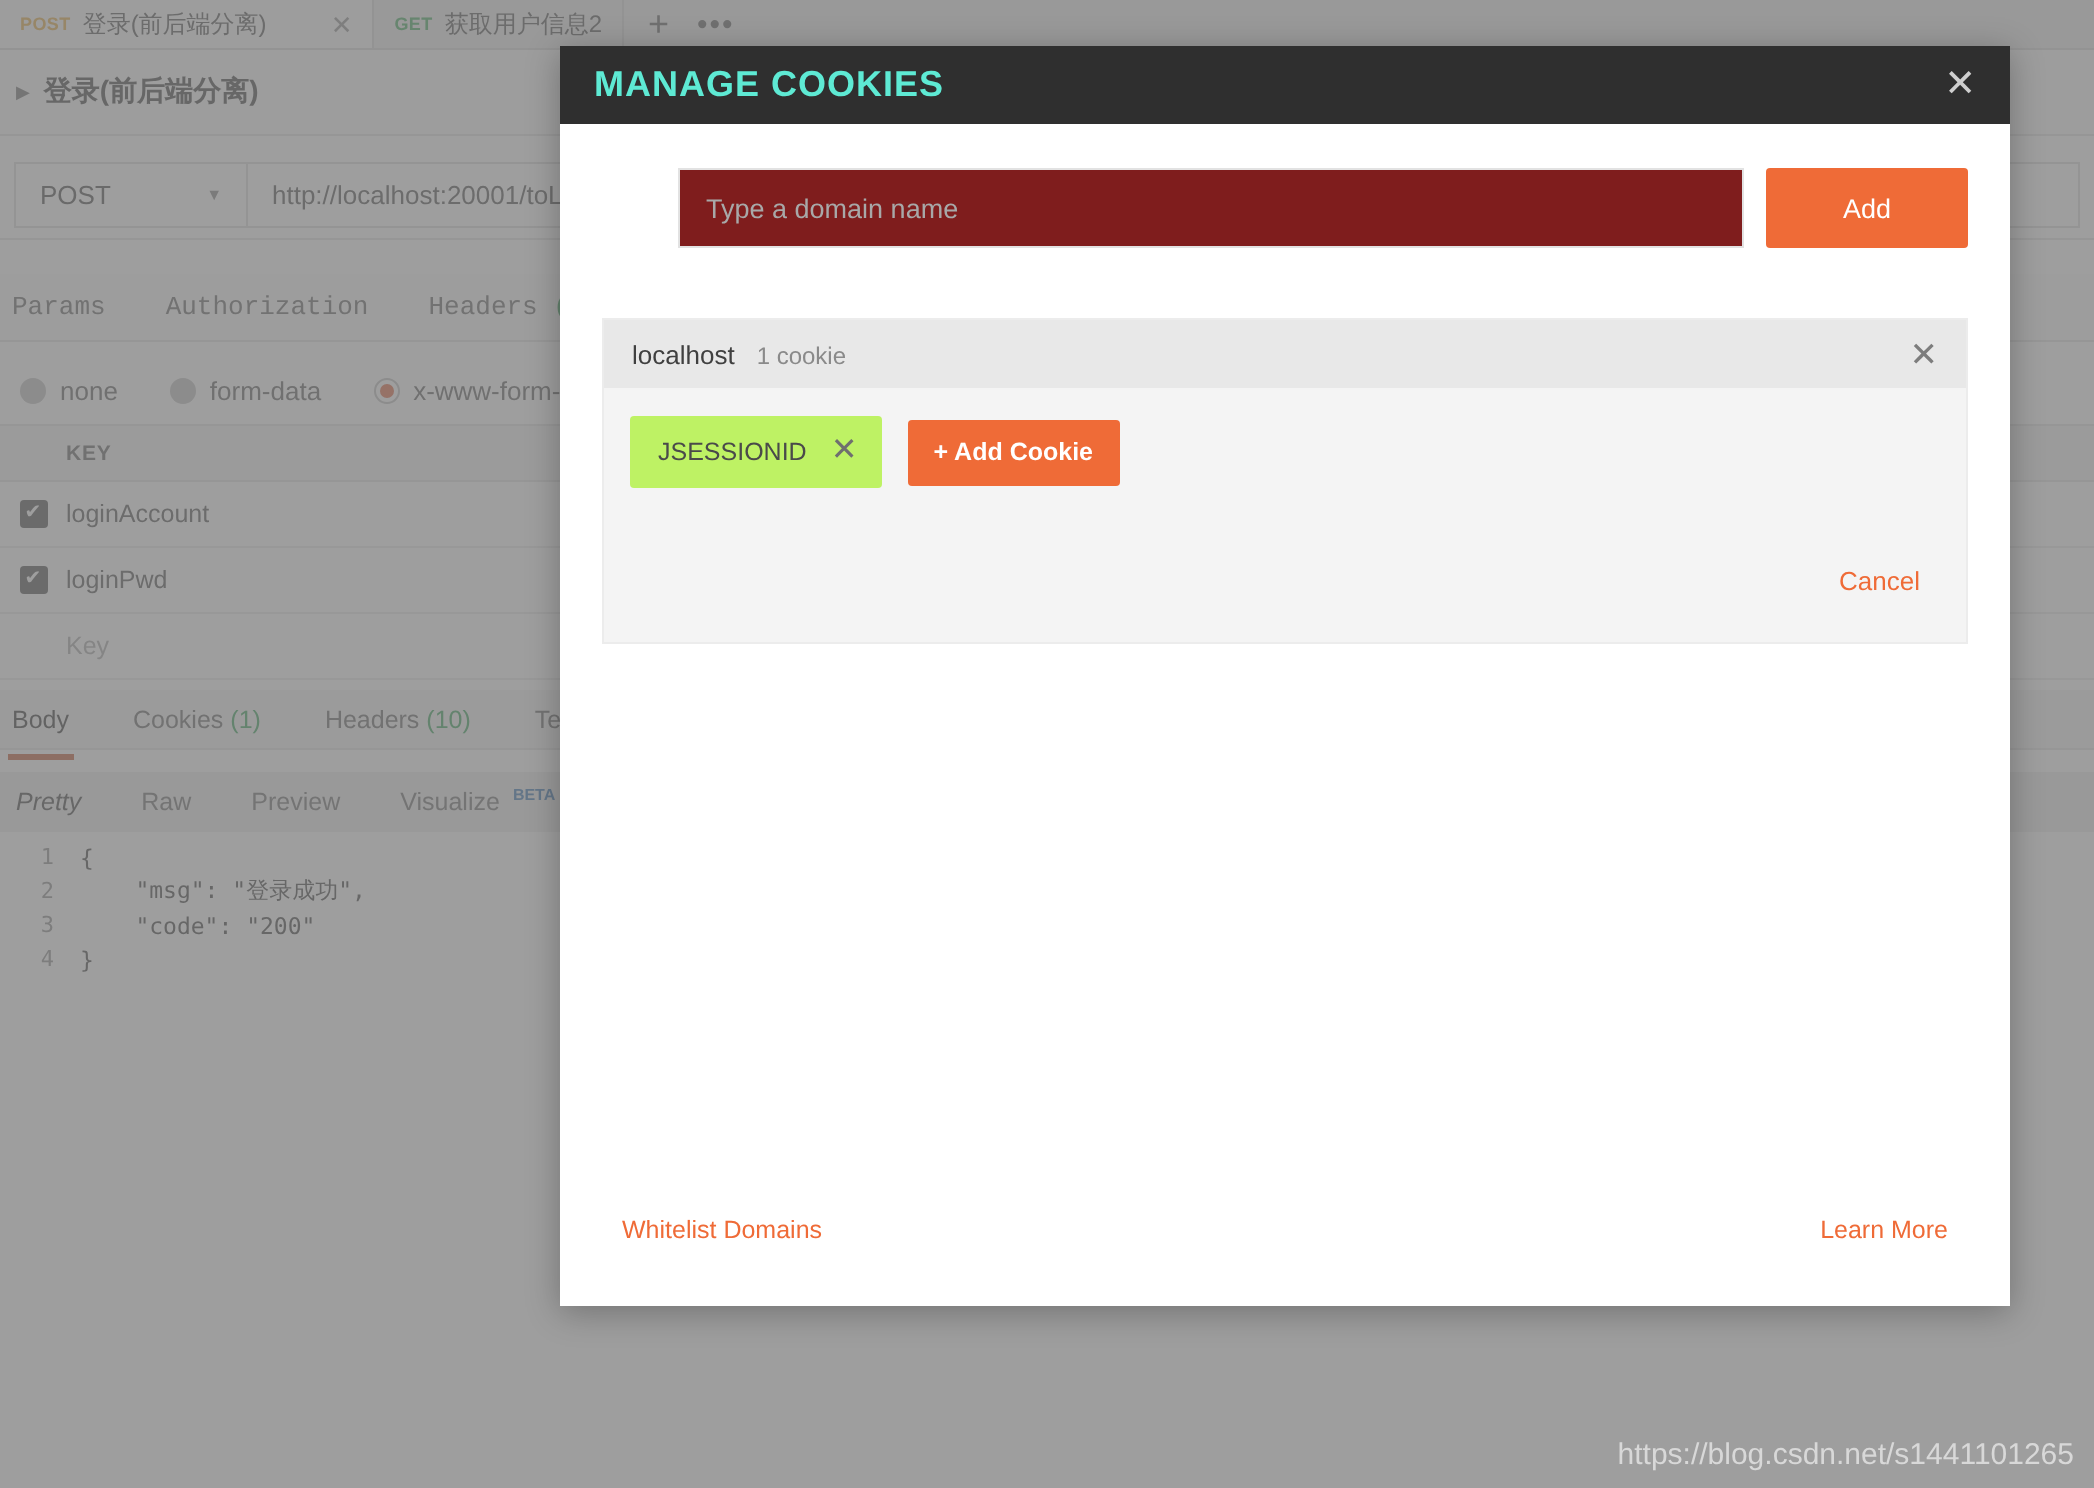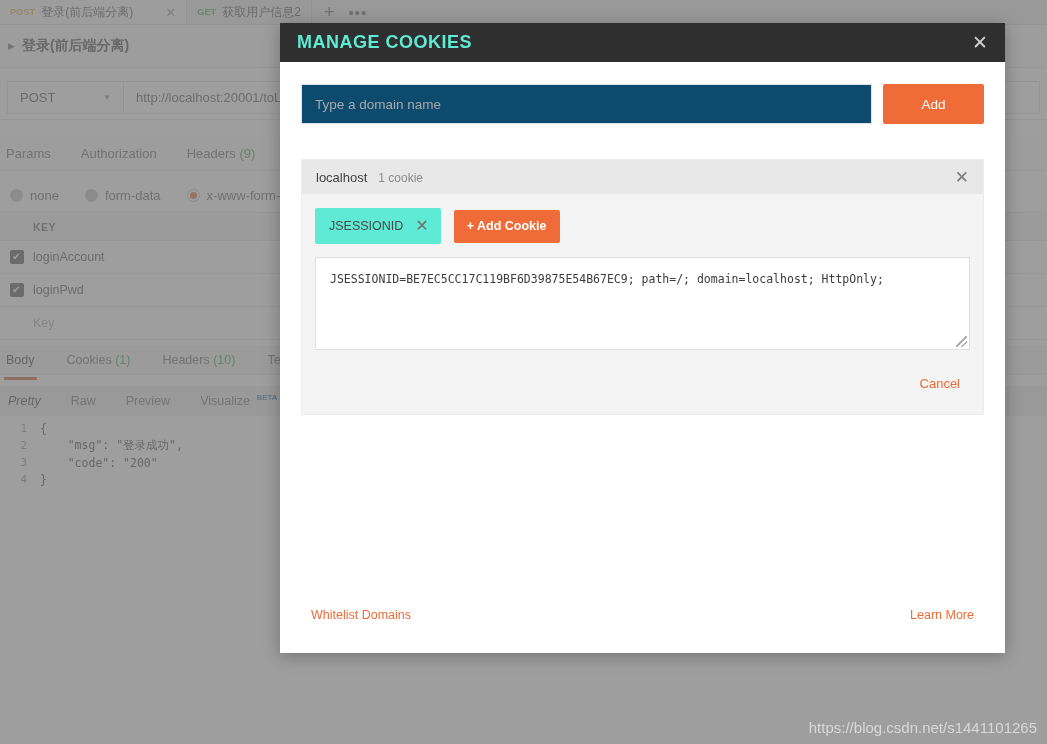--- a/index.html
+++ b/index.html
@@ -60,21 +60,21 @@
     display: flex; align-items: center; padding: 0 12px;
     font-size: 13px; color: #4b4b4b;
   }
 
   .subtabs {
     position: absolute; left: 0; top: 137px; width: 1047px; height: 34px;
     background: #fafafa;
     display: flex; align-items: center; gap: 30px; padding-left: 6px;
     border-bottom: 1px solid #e2e2e2;
   }
-  .subtabs .st { font-size: 13px; color: #616161; }
+  .subtabs .st { font-size: 13px; color: #616161; font-family: Liberation Mono, monospace; }
   .subtabs .st .cnt { color: #2f9e52; }
 
   .bodytypes {
     position: absolute; left: 0; top: 178px; width: 1047px; height: 34px;
     display: flex; align-items: center; gap: 26px; padding-left: 10px;
     background: #ffffff;
   }
   .radio { display: flex; align-items: center; gap: 7px; font-size: 13px; color: #5a5a5a; }
   .radio .dot { width: 13px; height: 13px; border-radius: 50%; background: #bdbdbd; }
   .radio.sel .dot { background: #ffffff; border: 1px solid #bdbdbd; position: relative; }
@@ -149,23 +149,23 @@
   }
   .modal-title {
     color: #5eead4; font-size: 18px; font-weight: bold; letter-spacing: .5px;
   }
   .modal-x { color: #cfcfcf; font-size: 19px; line-height: 1; font-weight: 300; }
 
   .modal-body { padding: 22px 21px 0 21px; }
 
   .domain-row { display: flex; gap: 11px; }
   .domain-input {
-    flex: 1; height: 40px; border: 1px solid #e2e2e2; background: #0c4a6e;
+    flex: 1; height: 40px; border: 1px solid #e2e2e2; background: #7f1d1d;
     display: flex; align-items: center; padding: 0 13px;
-    font-size: 13.5px; color: #a8a8a8;
+    font-size: 13.5px; color: #a8a8a8; margin-left: 38px;
   }
   .btn-add {
     width: 101px; height: 40px; background: #ef6b37; color: #fff;
     display: flex; align-items: center; justify-content: center;
     font-size: 13.5px; border-radius: 2px;
   }
 
   .cookie-panel {
     margin-top: 35px; background: #f4f4f4; border: 1px solid #ececec;
   }
@@ -173,21 +173,21 @@
     height: 34px; background: #e8e8e8; display: flex; align-items: center;
     padding: 0 14px; justify-content: space-between;
   }
   .cookie-domainbar .left { display: flex; align-items: baseline; gap: 11px; }
   .cd-name { font-size: 13px; color: #404040; }
   .cd-count { font-size: 12px; color: #8a8a8a; }
   .cd-close { font-size: 17px; color: #7d7d7d; line-height: 1; font-weight: 300; }
 
   .chips-row { display: flex; align-items: center; gap: 13px; padding: 14px 13px 13px 13px; }
   .chip {
-    height: 36px; background: #5eead4; display: flex; align-items: center; gap: 12px;
+    height: 36px; background: #bef264; display: flex; align-items: center; gap: 12px;
     padding: 0 12px 0 14px; font-size: 12.5px; color: #4a4a4a; border-radius: 2px;
   }
   .chip .cx { font-size: 16px; color: #6f6f6f; line-height: 1; font-weight: 300; }
   .btn-addcookie {
     height: 33px; background: #ef6b37; color: #fff; border-radius: 2px;
     display: flex; align-items: center; justify-content: center;
     padding: 0 13px; font-size: 12.5px; font-weight: bold;
   }
 
   .cookie-textarea {
@@ -384,24 +384,20 @@
       </div>
 
       <div class="chips-row">
         <span class="chip">
           <span>JSESSIONID</span>
           <span class="cx">✕</span>
         </span>
         <span class="btn-addcookie">+ Add Cookie</span>
       </div>
 
-      <div class="cookie-textarea">
-        <span>JSESSIONID=BE7EC5CC17C119BF6D39875E54B67EC9; path=/; domain=localhost; HttpOnly;</span>
-        <span class="resize-grip"></span>
-      </div>
 
       <div class="panel-actions">
         <span class="btn-cancel">Cancel</span>
       </div>
 
     </div>
   </div>
 
   <div class="modal-footer">
     <span class="footer-link">Whitelist Domains</span>

